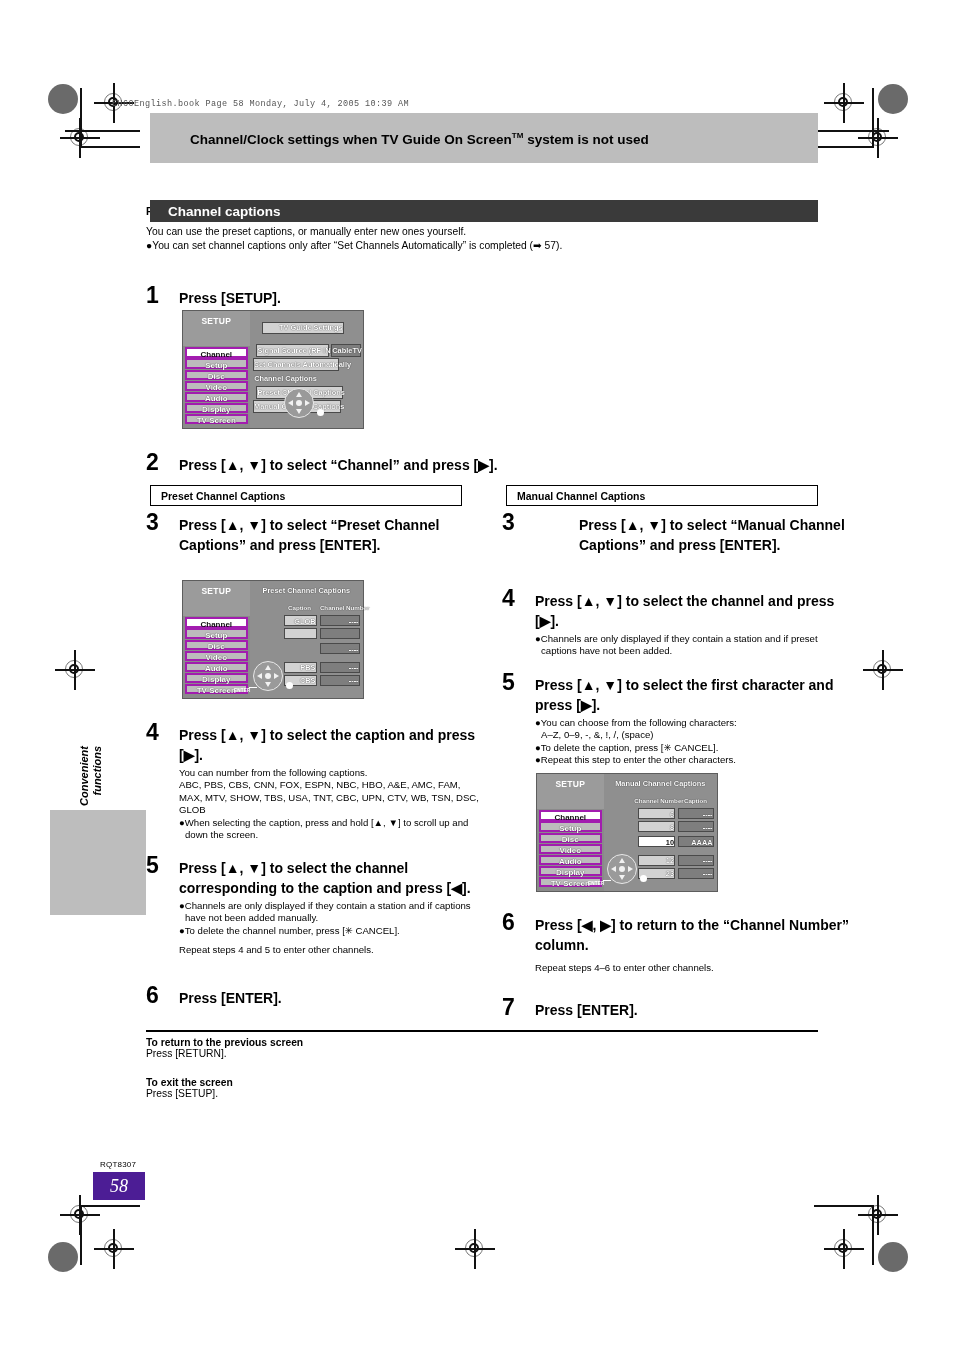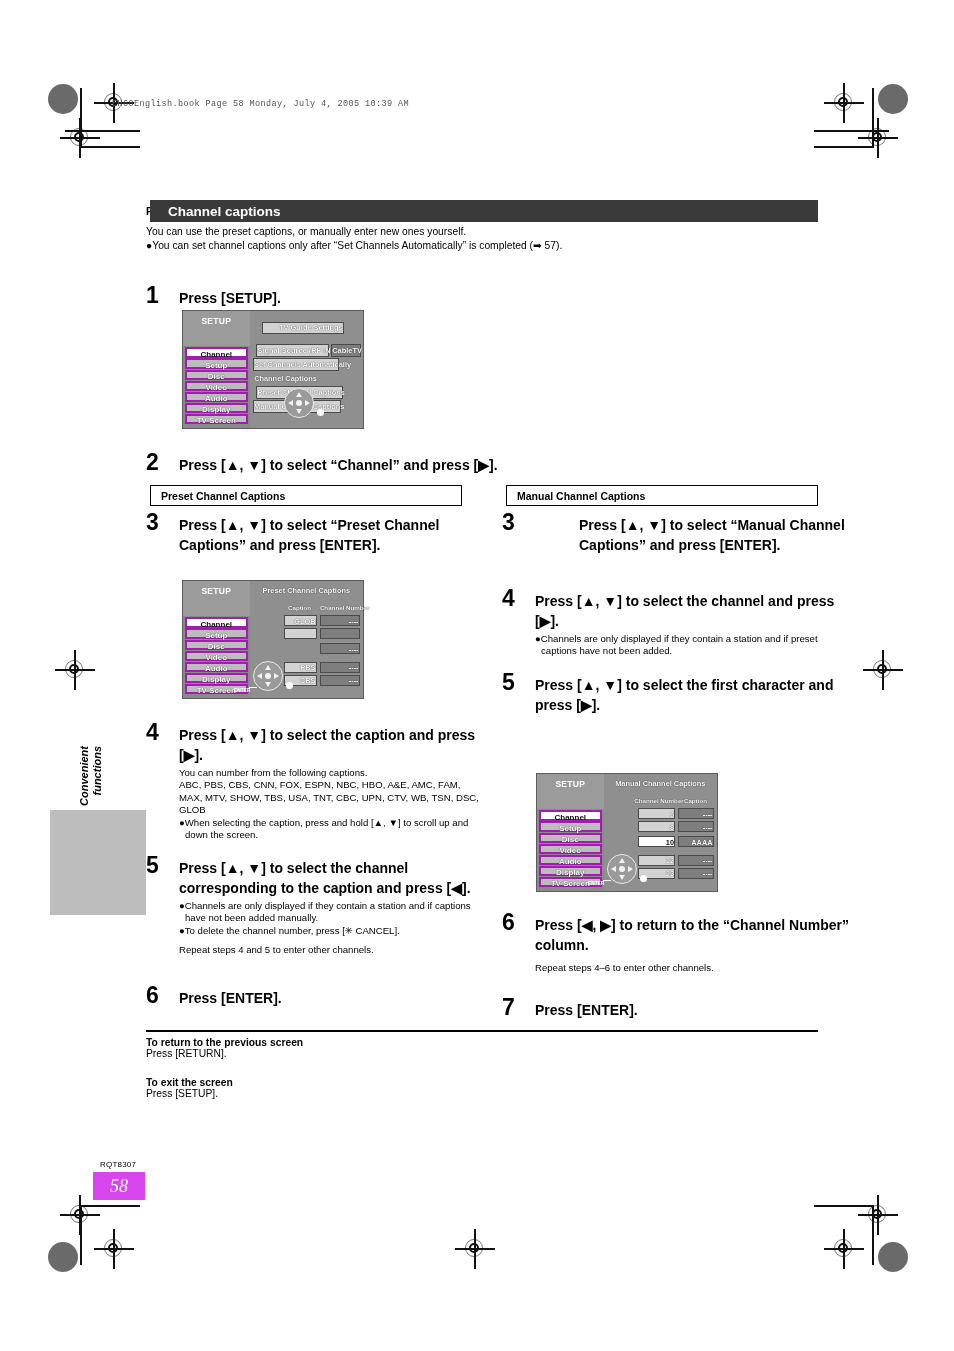--- a/index.html
+++ b/index.html
@@ -210,21 +210,21 @@
     text-align: right;
     white-space: pre-line;
   }
 
   .page-num-box {
     position: absolute;
     left: 93px;
     top: 1172px;
     width: 52px;
     height: 28px;
-    background: #d946ef;
+    background: #4c1d95;
   }
   .page-num-box .n {
     position: absolute;
     width: 52px;
     top: 4px;
     text-align: center;
     color: #fff;
     font-size: 18px;
     font-style: italic;
     font-family: "Liberation Serif", serif;
@@ -476,20 +476,23 @@
 <div class="cropline" style="left:814px;top:130px;width:75px;height:1.5px;"></div>
 <div class="cropline" style="left:80px;top:1205px;width:1.5px;height:60px;"></div>
 <div class="cropline" style="left:80px;top:1205px;width:60px;height:1.5px;"></div>
 <div class="cropline" style="left:872px;top:1205px;width:1.5px;height:60px;"></div>
 <div class="cropline" style="left:814px;top:1205px;width:60px;height:1.5px;"></div>
 
 <div id="page-content">
 
   <div class="book-header">EH60English.book  Page 58  Monday, July 4, 2005  10:39 AM</div>
 
+  <div class="chapter-banner">
+    <div class="txt"><span>Channel/Clock settings when TV Guide On Screen</span><sup>TM</sup><span> system is not used</span></div>
+  </div>
 
   <div class="refer-line">Refer to the control reference on page 54.</div>
 
   <div class="section-bar">
     <div class="txt">Channel captions</div>
   </div>
 
   <div class="intro">
     <div>You can use the preset captions, or manually enter new ones yourself.</div>
     <div class="bullet">●You can set channel captions only after “Set Channels Automatically” is completed (➡ 57).</div>
@@ -709,20 +712,26 @@
       <div class="note">
         <div class="b">●Channels are only displayed if they contain a station and if preset captions have not been added.</div>
       </div>
     </div>
   </div>
 
   <div class="step" style="left:502px;top:675px;width:330px;">
     <div class="num">5</div>
     <div class="body" style="width:310px;">
       <div class="headline">Press [▲, ▼] to select the first character and press [▶].</div>
+      <div class="note">
+        <div class="b">●You can choose from the following characters:</div>
+        <div style="padding-left:6px;">A–Z, 0–9, -, &amp;, !, /, (space)</div>
+        <div class="b">●To delete the caption, press [✳ CANCEL].</div>
+        <div class="b">●Repeat this step to enter the other characters.</div>
+      </div>
     </div>
   </div>
 
   <div class="osd" style="left:536px;top:773px;width:182px;height:119px;">
     <div class="left-col">
       <div class="setup-title">
           <span>SETUP</span>
         </div>
       <div class="mitem sel" style="top:31%;">
           <span>Channel</span>

